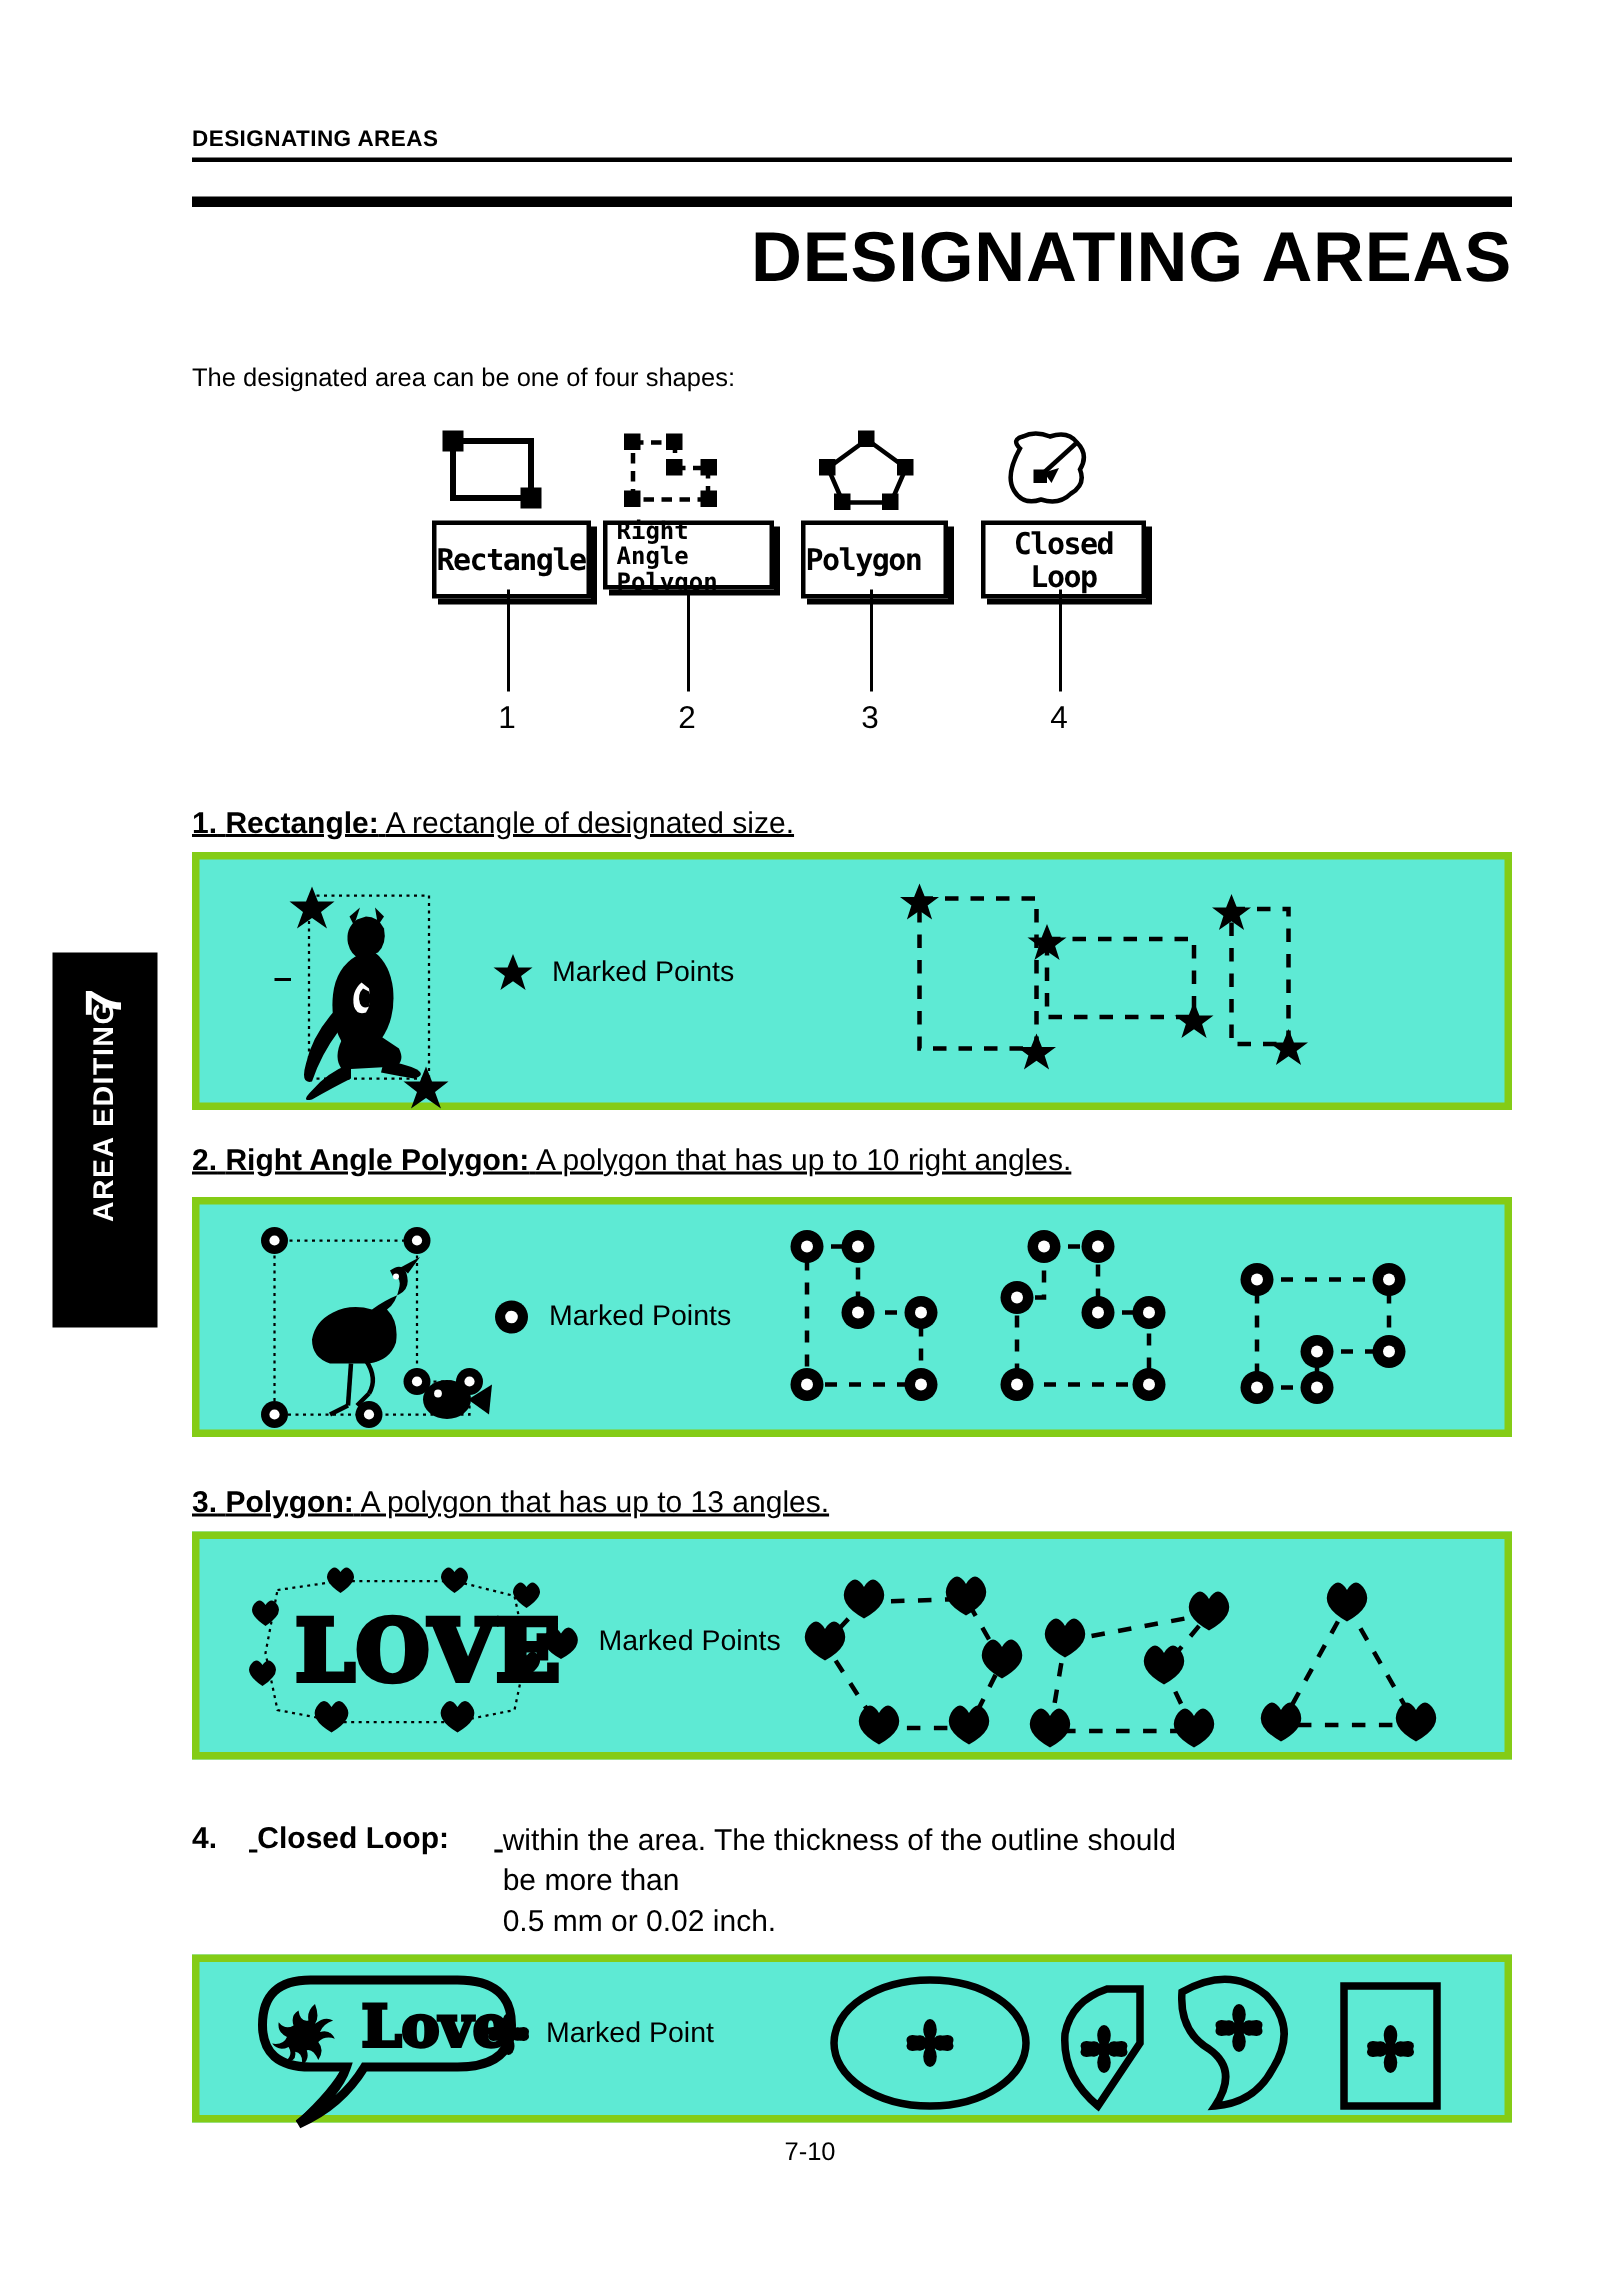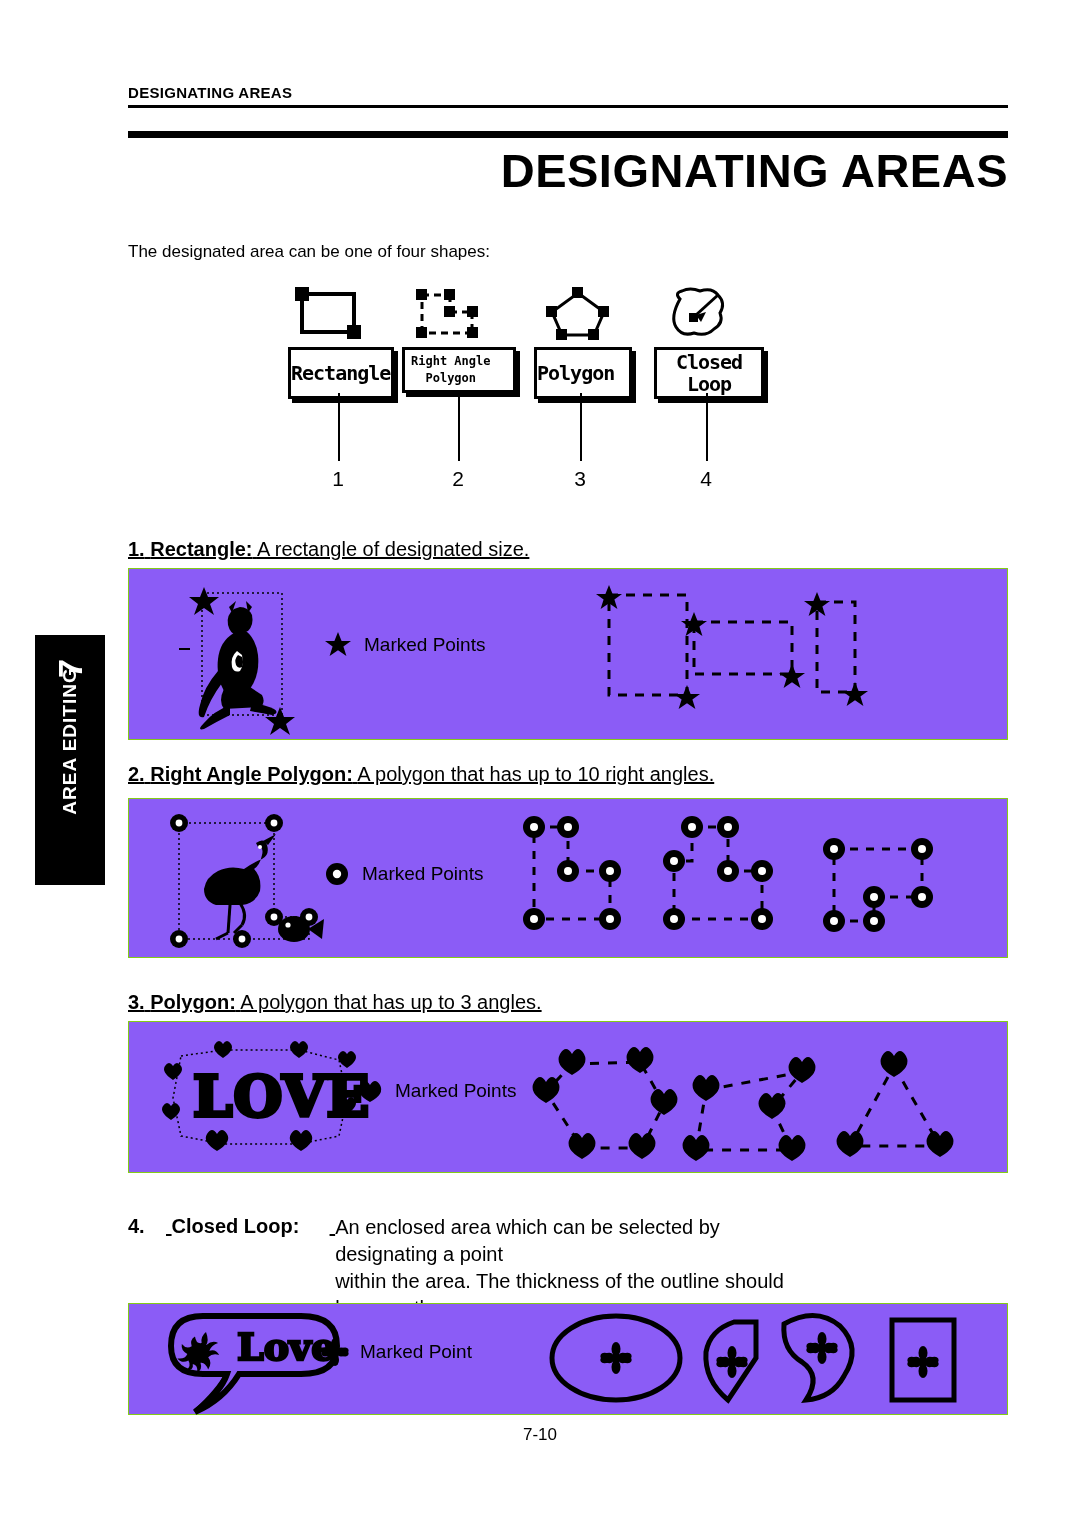--- a/index.html
+++ b/index.html
@@ -43,21 +43,21 @@
   .pick .btn{
     position:absolute;background:#fff;border:3px solid #000;
     box-shadow:4px 4px 0 #000;
     display:flex;align-items:center;
     font-family:"DejaVu Sans Mono", monospace;
   }
   .pick .btn span{
     font-size:20px;font-weight:bold;letter-spacing:-1px;line-height:22px;
     text-align:center;white-space:pre-line;
   }
-  .pick .btn.small span{font-size:12px;letter-spacing:0px;line-height:17px;text-align:center;}
+  .pick .btn.small span{font-size:16px;letter-spacing:0px;line-height:17px;text-align:left;}
   .leader{position:absolute;width:2px;background:#000;}
   .num{position:absolute;font-size:21px;text-align:center;width:30px;}
 
   
   .sidetab{
     position:absolute;left:35px;top:635px;width:70px;height:250px;background:#000;
   }
   .sidetab .n{
     position:absolute;left:0;top:14px;width:70px;text-align:center;
     color:#fff;font-size:34px;font-weight:bold;
@@ -70,21 +70,21 @@
   }
 
   
   .sec-head{position:absolute;font-size:20px;line-height:24px;text-decoration:underline;}
   .sec-head .num-b{font-weight:bold;}
   .sec-head .term{font-weight:bold;}
   .sec-head .desc{font-weight:normal;}
   .sec-head.multi{width:660px;}
 
   .panel{
-    position:absolute;border:1px solid #84cc16;background:#8b5cf6;box-sizing:border-box;
+    position:absolute;border:5px solid #84cc16;background:#5eead4;box-sizing:border-box;
   }
   .legend{
     position:absolute;font-size:19px;line-height:22px;display:flex;align-items:center;gap:12px;
   }
   .legend .lg-txt{white-space:nowrap;}
 
   .footer{
     position:absolute;left:0;top:1425px;width:1080px;text-align:center;
     font-size:17px;
   }
@@ -403,21 +403,21 @@
               <circle cx="310" cy="112" r="4" fill="#fff"></circle>
             </g>
         </g>
       </svg>
     </span>
   </div>
 
   <div class="sec-head" style="left:128px;top:990px;">
     <span class="num-b">3.</span>
     <span class="term">Polygon:</span>
-    <span class="desc">A polygon that has up to 3 angles.</span>
+    <span class="desc">A polygon that has up to 13 angles.</span>
   </div>
 
   <div class="panel" style="left:128px;top:1021px;width:880px;height:152px;">
     <span style="position:absolute;left:20px;top:16px;">
       <svg width="220" height="120" viewBox="0 0 220 120">
         <polygon points="32,18 74,12 150,12 190,22 198,60 190,98 150,106 74,106 32,98 24,60" fill="none" stroke="#000" stroke-width="1.5" stroke-dasharray="2,3"></polygon>
         <g font-family="DejaVu Serif, serif" font-weight="bold" font-size="56" fill="#000" stroke="#000" stroke-width="4" letter-spacing="1">
           <text x="44" y="78">LOVE</text>
         </g>
         <g fill="#000">
@@ -468,21 +468,20 @@
           <path d="M326 104 q6 -10 12 0 q6 11 -12 21 q-18 -10 -12 -21 q6 -10 12 0z"></path>
         </g>
       </svg>
     </span>
   </div>
 
   <div class="sec-head multi" style="left:128px;top:1214px;">
     <span style="display:inline-block;width:38px;vertical-align:top;" class="num-b">4.</span>
     <span style="display:inline-block;width:158px;vertical-align:top;" class="term">Closed Loop:</span>
     <span style="display:inline-block;width:450px;vertical-align:top;line-height:27px;">
-      <span style="display:block;">An enclosed area which can be selected by designating a point</span>
       <span style="display:block;">within the area.  The thickness of the outline should be more than</span>
       <span style="display:block;">0.5 mm or 0.02 inch.</span>
     </span>
   </div>
 
   <div class="panel" style="left:128px;top:1303px;width:880px;height:112px;">
     <span style="position:absolute;left:22px;top:4px;">
       <svg width="260" height="108" viewBox="0 0 260 108">
         <path d="M52 8 L150 8 Q186 8 186 38 Q186 66 150 66 L88 66
                  Q72 92 44 104 Q70 84 76 66 L52 66 Q20 66 20 38 Q20 8 52 8 Z" fill="none" stroke="#000" stroke-width="6"></path>

